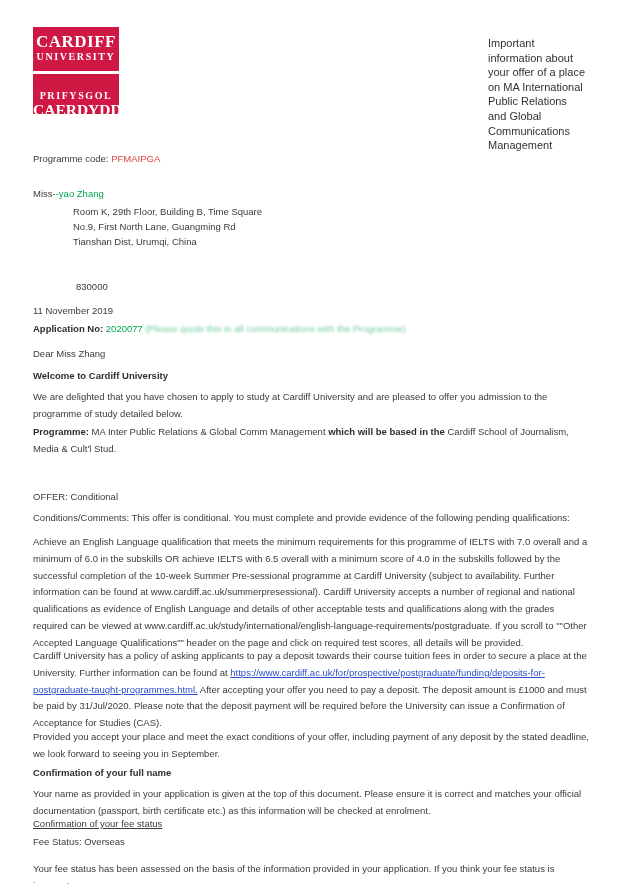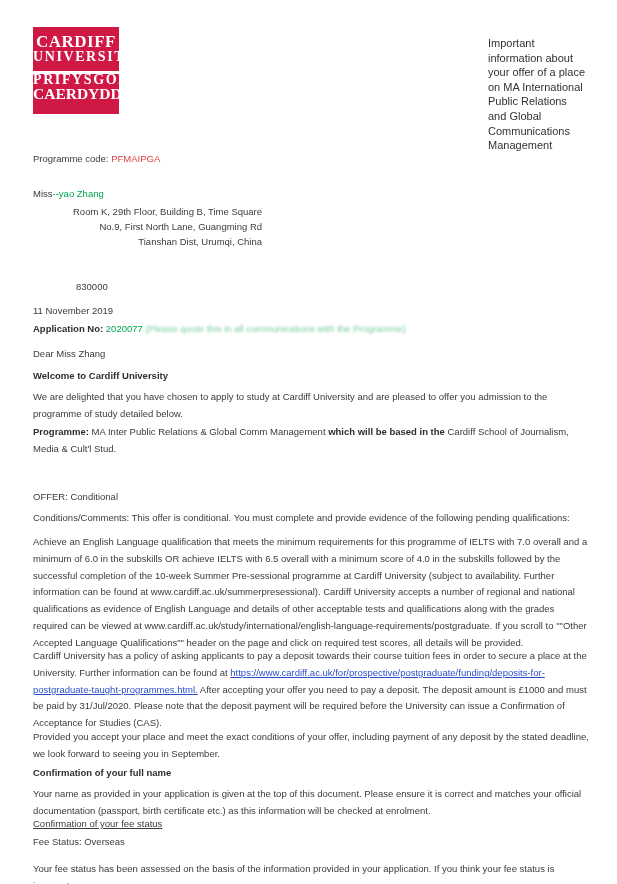--- a/index.html
+++ b/index.html
@@ -13,35 +13,35 @@
   }
   .page { position: relative; width: 529px; height: 884px; background: #ffffff; text-decoration: underline; }
 
   
   .logo { position: absolute; left: 33px; top: 27px; width: 86px; }
   .logo-block {
     background: #d01845; color: #ffffff; text-align: center;
     font-family: "Liberation Serif", serif;
   }
   .logo-block.en { height: 44px; padding-top: 6px; margin-bottom: 3px; }
-  .logo-block.cy { height: 40px; padding-top: 0; }
+  .logo-block.cy { height: 40px; padding-top: 16px; }
   .logo-big { font-size: 17px; font-weight: bold; letter-spacing: 0.5px; line-height: 18px; display:block; }
-  .logo-small { font-size: 14px; font-weight: bold; letter-spacing: 1.6px; line-height: 11px; display:block; }
+  .logo-small { font-size: 10px; font-weight: bold; letter-spacing: 1.6px; line-height: 11px; display:block; }
   .logo-big.cy2 { font-size: 15.5px; letter-spacing: 0px; line-height: 17px; }
 
   
   .header-note {
     position: absolute; left: 488px; top: 28px; width: 120px;
     font-size: 11px; line-height: 14.6px; color: #323232;
     white-space: pre-line;
     margin-top: 8px;
   }
 
   
-  .row { position: absolute; left: 33px; font-size: 9.5px; line-height: 13px; text-align: right; }
+  .row { position: absolute; left: 33px; font-size: 9.5px; line-height: 13px; }
   .para { position: absolute; left: 33px; width: 558px; font-size: 9.5px; line-height: 16.8px; }
   .bold { font-weight: bold; color: #2e2e2e; }
   .red { color: #e04444; }
   .green-blur { color: #00a651; filter: blur(0.5px); }
   .green-faded { color: #00a651; opacity: 0.55; filter: blur(0.9px); }
   .underline { text-decoration: underline; }
   .addr { line-height: 15px; }
   a.doc-link { color: #2b50c8; text-decoration: underline; cursor: pointer; }
 </style>
 </head>

